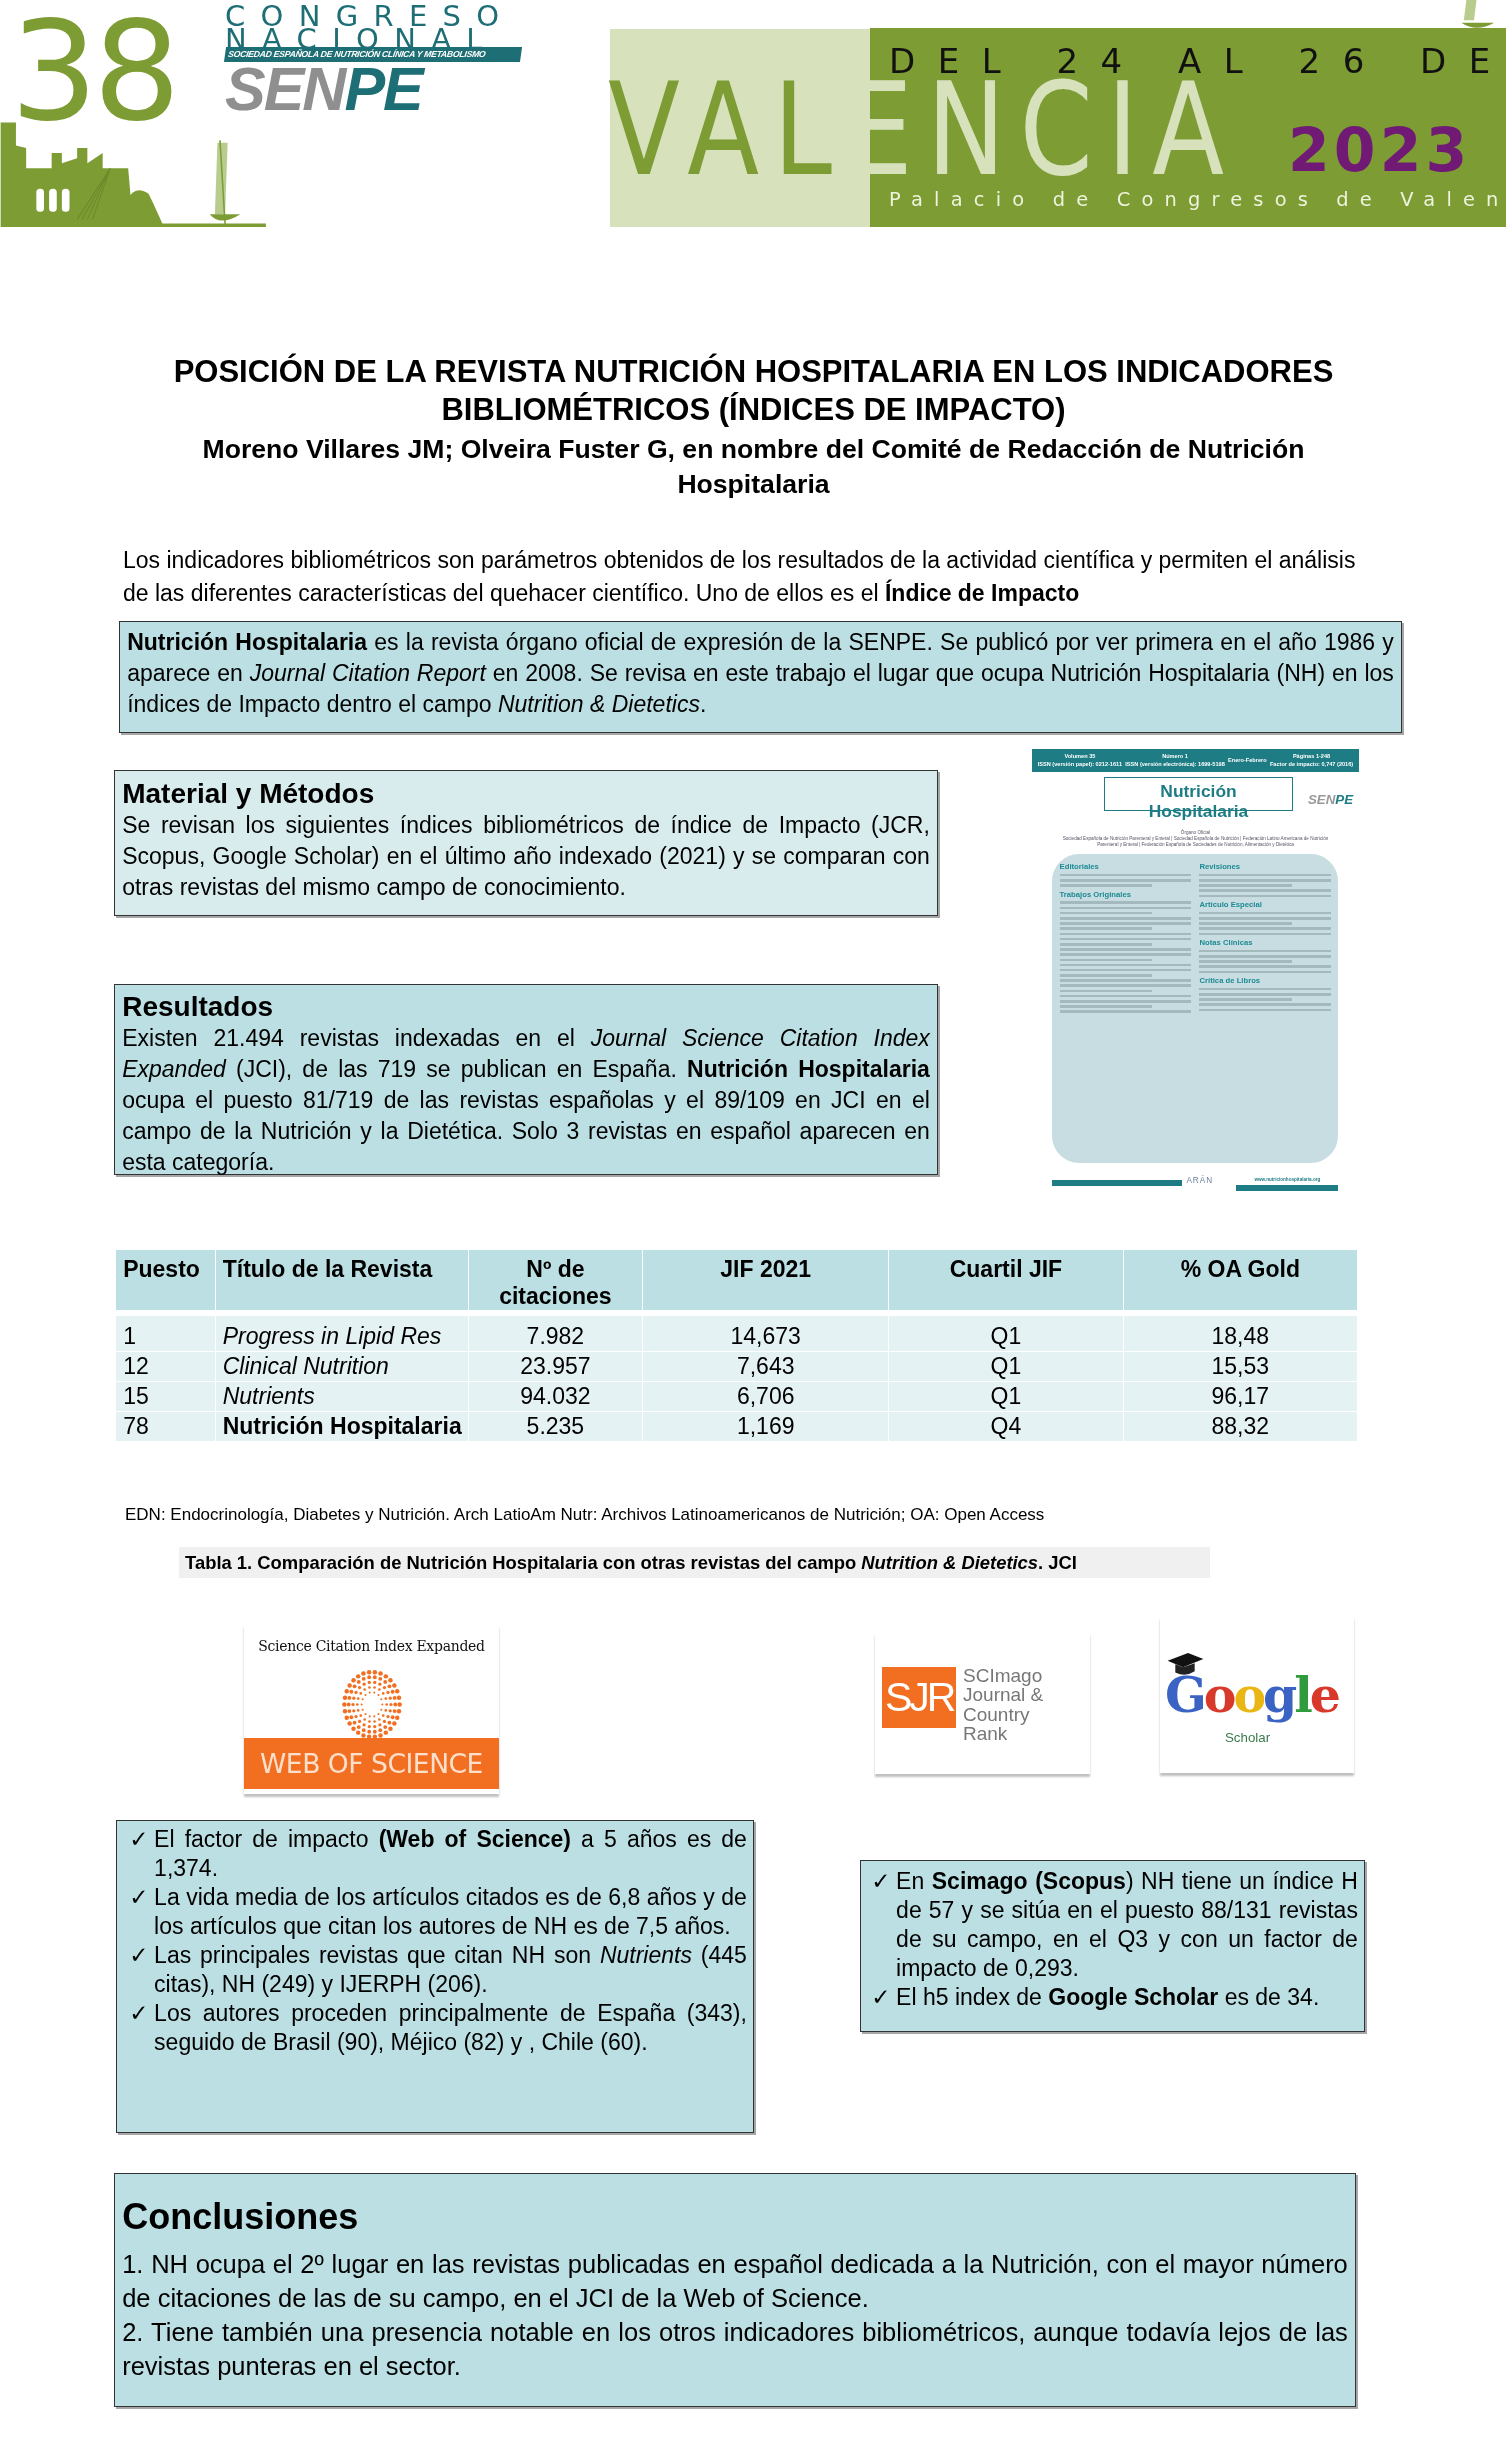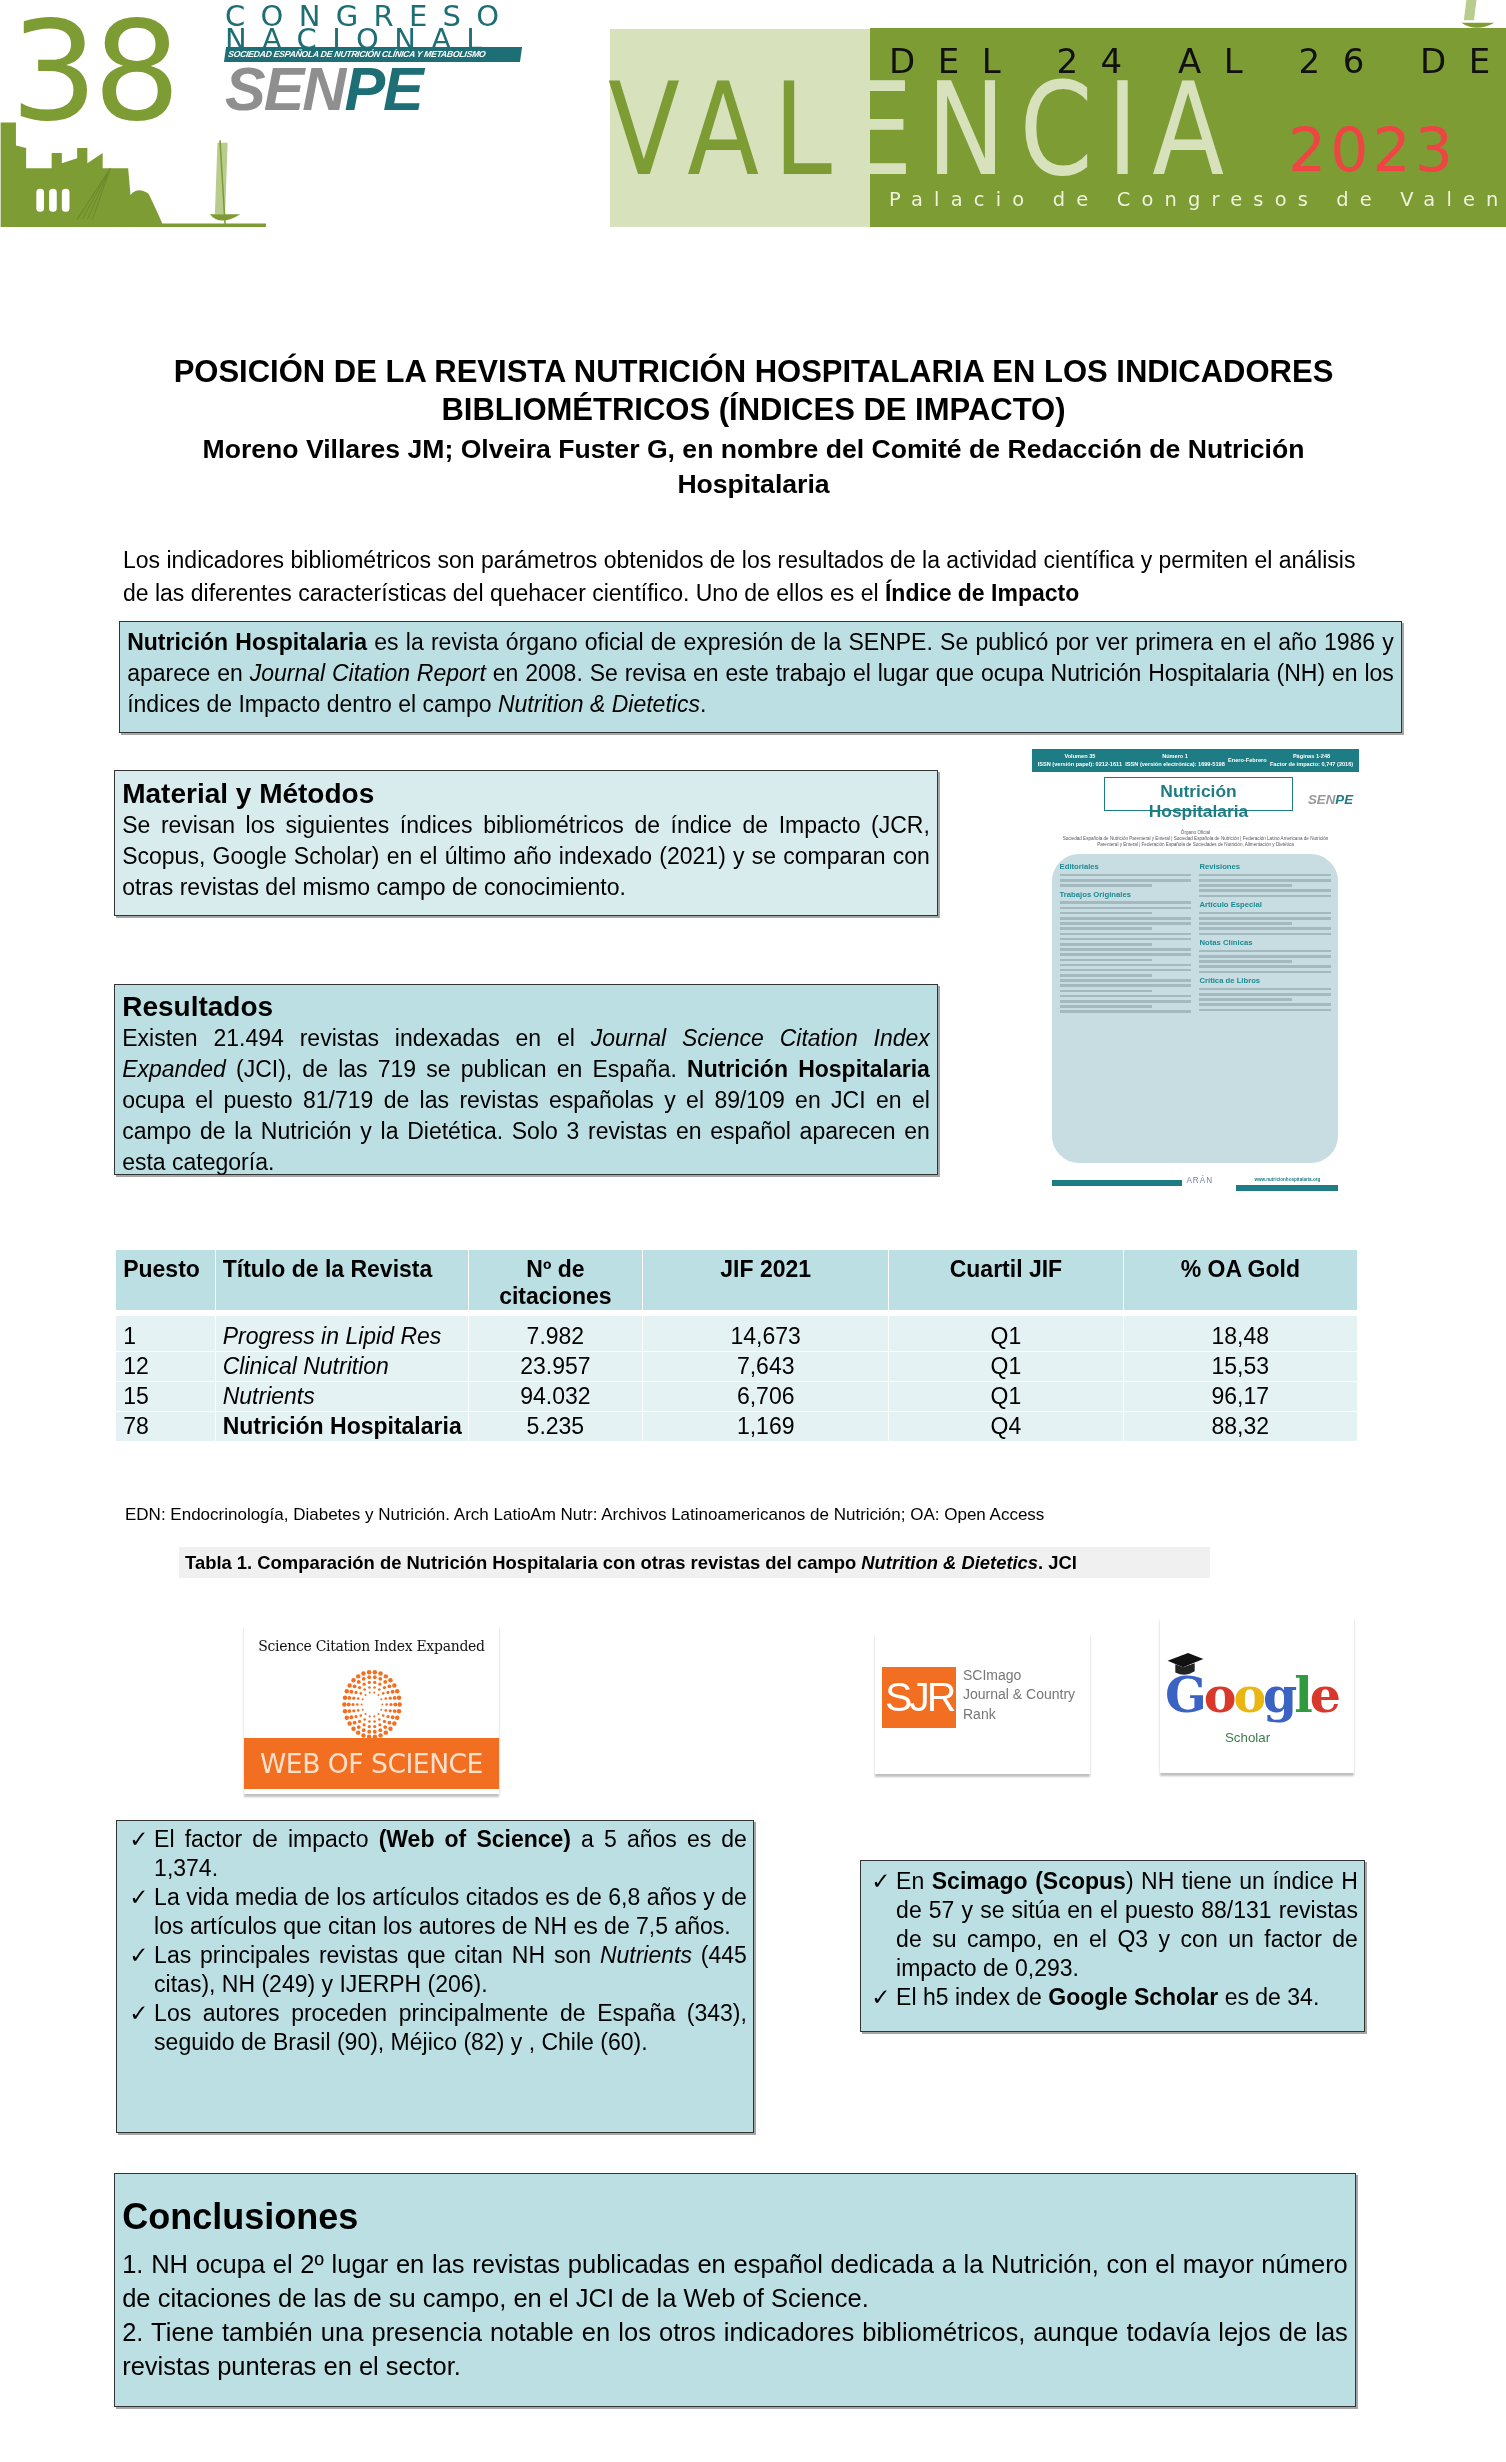--- a/index.html
+++ b/index.html
@@ -16,21 +16,21 @@
   .senpe { left: 225px; top: 59px; font-size: 61px; font-weight: 900; font-style: italic; line-height: 1; letter-spacing: -2px; font-family: "Liberation Sans", sans-serif; }
   .senpe .sen { color: #8f8f8f; }
   .senpe .pe { color: #1e6e75; }
 
   .val-light { left: 610px; top: 29px; width: 261px; height: 198px; background: #d7e2bd; }
   .val-dark { left: 870px; top: 28px; width: 636px; height: 199px; background: #7d9c34; }
   .dates { left: 889px; top: 41px; font-size: 34px; letter-spacing: 22.5px; color: #111; font-family: "DejaVu Sans", sans-serif; white-space: nowrap; }
   .valencia { left: 608px; top: 66px; font-size: 128px; letter-spacing: 17.4px; line-height: 1; font-family: "DejaVu Sans", sans-serif; white-space: nowrap; transform: scaleX(0.82); transform-origin: left top; }
   .valencia .v1 { color: #7d9c34; }
   .valencia .v2 { color: #d7e2bd; }
-  .year { left: 1288px; top: 115px; font-size: 60px; color: #ef4444; letter-spacing: 4.1px; font-family: "DejaVu Sans", sans-serif; }
+  .year { left: 1288px; top: 115px; font-size: 60px; color: #701a75; letter-spacing: 4.1px; font-family: "DejaVu Sans", sans-serif; font-weight: bold; }
   .palacio { left: 889px; top: 188px; font-size: 19.4px; color: #eef3de; letter-spacing: 11.2px; font-family: "DejaVu Sans", sans-serif; white-space: nowrap; }
 
   
   .title-block { left: 102px; top: 353px; width: 1303px; text-align: center; font-weight: 700; font-size: 31px; line-height: 38px; }
   .authors { font-size: 26.6px; line-height: 35px; margin-top: 3.1px; }
 
   .intro { left: 123px; top: 544px; width: 1252px; font-size: 23px; line-height: 33px; }
 
   .box { background: #bbdfe3; border: 1.5px solid #333; box-shadow: 2px 2px 0 rgba(0,0,0,0.35); }
   .box.light { background: #d8ecee; }
@@ -73,21 +73,21 @@
   .tbl-note { left: 125px; top: 1505px; font-size: 17px; }
   .tbl-caption { left: 179px; top: 1547px; width: 1031px; height: 31px; background: #f0f0f0; font-size: 18.4px; font-weight: 700; line-height: 31px; padding-left: 6.1px; }
 
   
   .logo-wos { left: 244px; top: 1625px; width: 255px; height: 169px; background: #fff; box-shadow: 0 3.1px 2px rgba(0,0,0,0.25); }
   .wos-top { position: absolute; left: 0; top: 12.8px; width: 100%; text-align: center; font-family: "DejaVu Serif", serif; font-size: 14px; color: #111; letter-spacing: -0.3px; }
   .wos-dots { position: absolute; left: 95px; top: 41px; width: 66px; height: 77px; }
   .wos-bar { position: absolute; left: 0; top: 113px; width: 100%; height: 51px; background: #f26f21; color: #fde0cc; font-size: 26.6px; text-align: center; line-height: 51px; font-family: "DejaVu Sans", sans-serif; letter-spacing: -0.5px; }
   .logo-sjr { left: 875px; top: 1633px; width: 215px; height: 141px; background: #fff; box-shadow: 0 3.1px 2px rgba(0,0,0,0.25); }
   .sjr-box { position: absolute; left: 7.2px; top: 34px; width: 74px; height: 61px; background: #f26f21; color: #fff; font-size: 41px; line-height: 61px; text-align: center; letter-spacing: -3.1px; }
-  .sjr-text { position: absolute; left: 88px; top: 33px; font-size: 14px; color: #777; line-height: 19.4px; }
+  .sjr-text { position: absolute; left: 88px; top: 33px; font-size: 19px; color: #777; line-height: 19.4px; }
   .logo-gs { left: 1160px; top: 1617px; width: 194px; height: 156px; background: #fff; box-shadow: 0 3.1px 2px rgba(0,0,0,0.25); }
   .gs-word { position: absolute; left: 5.1px; top: 49px; font-family: "DejaVu Serif", serif; font-size: 49px; font-weight: 700; letter-spacing: -3.1px; }
   .gs-cap { position: absolute; left: 5.1px; top: 36px; width: 41px; height: 25.5px; }
   .gs-scholar { position: absolute; left: 65px; top: 113px; font-size: 13.3px; color: #3a7a4a; }
 
   
   .box-wos { left: 116px; top: 1820px; width: 638px; height: 313px; padding: 4.1px 6.1px 0 6.1px; }
   .box-scopus { left: 860px; top: 1860px; width: 505px; height: 172px; padding: 6.1px 6.1px 0 4.1px; }
   .bullets { list-style: none; }
   .bullets li { position: relative; padding-left: 31px; font-size: 23px; line-height: 29px; text-align: justify; }

